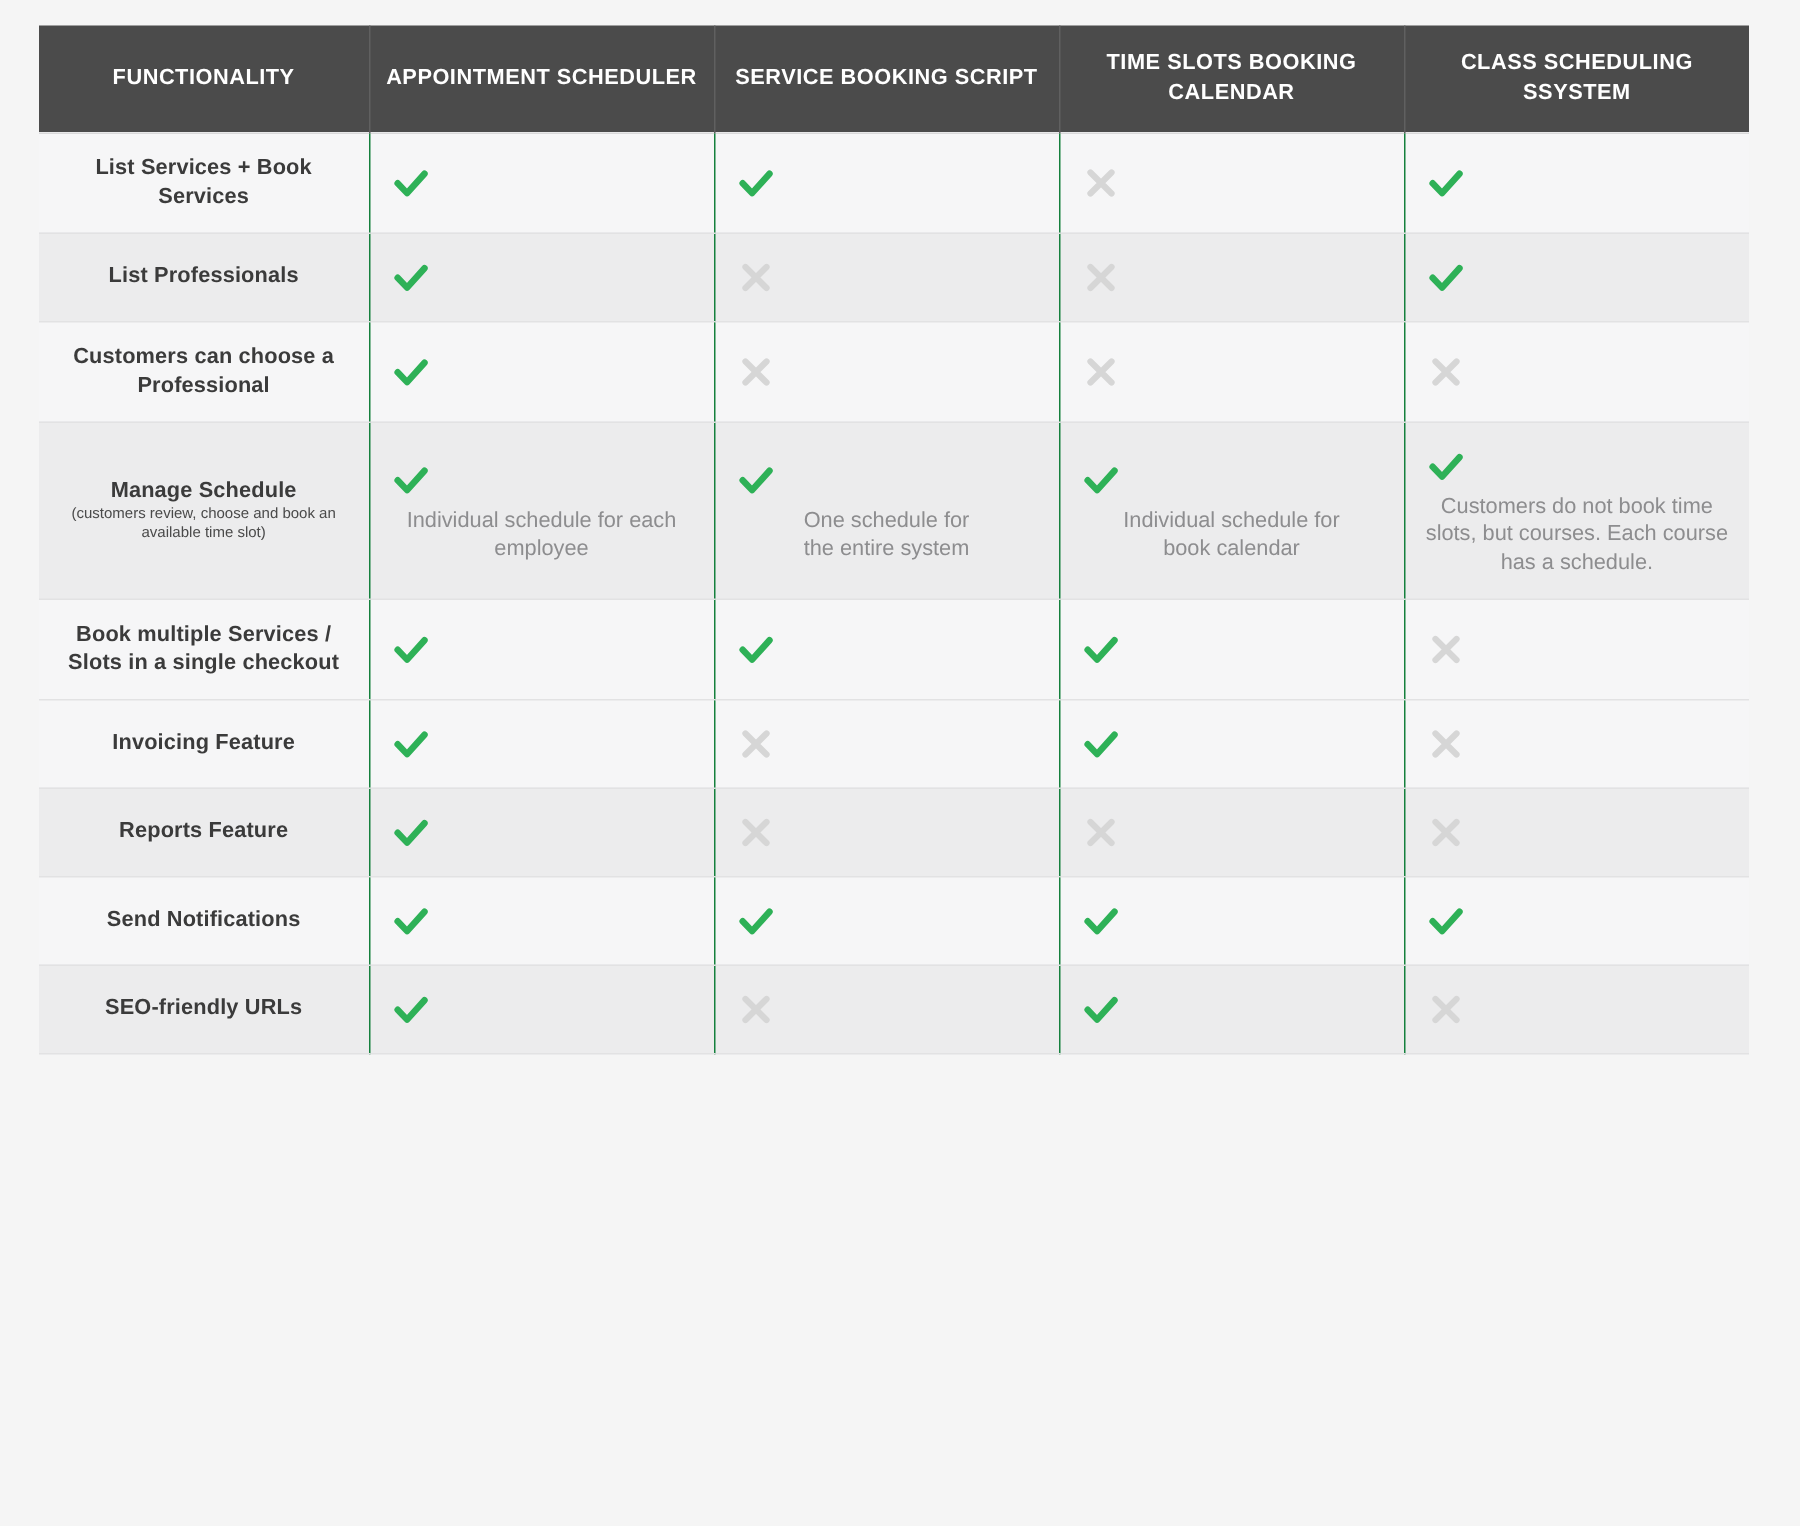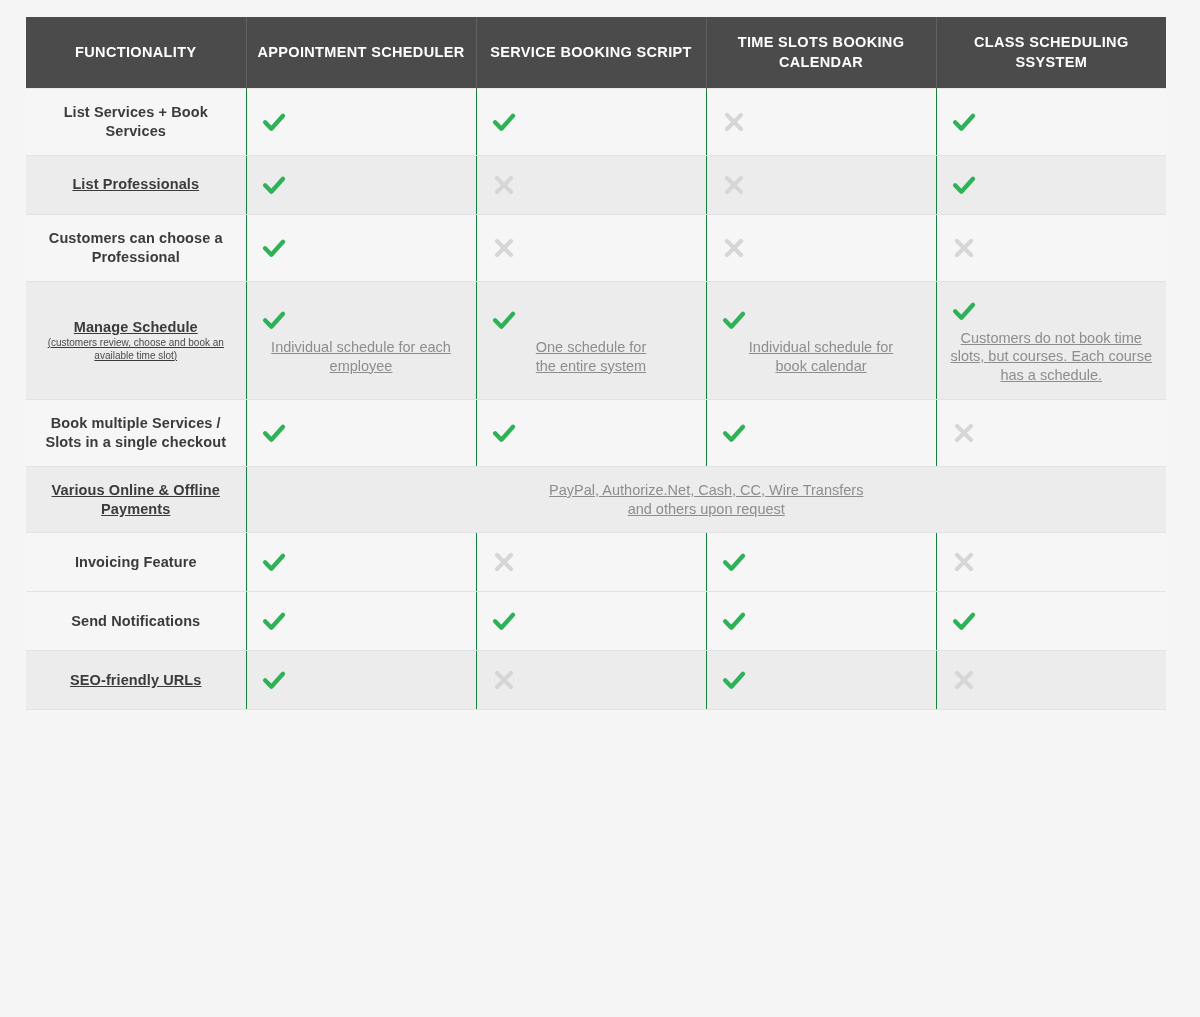--- a/index.html
+++ b/index.html
@@ -46,21 +46,21 @@
   }
   thead th:last-child {
     border-right: none;
     margin-top: 28px;
   }
   thead th.col-func { width: 220px; }
   thead th.col-data { width: 230px; }
 
   
   tbody tr.row-odd  td { background: #f6f6f7; }
-  tbody tr.row-even td { background: #ececed; text-decoration: underline; }
+  tbody tr.row-even td { background: #ececed; }
 
   tbody td {
     border-right: 1px solid #15803d;
     border-bottom: 1px solid #e2e2e3;
     vertical-align: middle;
     text-align: center;
     padding: 14px 12px;
     box-sizing: border-box;
   }
   tbody td:last-child { border-right: none; }
@@ -294,47 +294,71 @@
             </span>
           </td>
           <td class="value">
             <span class="icon icon-cross">
               <svg viewBox="0 0 32 32" width="30" height="30">
                 <path d="M8.5 8.5 L23.5 23.5 M23.5 8.5 L8.5 23.5"></path>
               </svg>
             </span>
           </td>
         </tr>
-        <tr class="row-even">
-          <td class="label"><span>Various Online &amp; Offline Payments</span></td>
-          <td class="value merged" colspan="4">
-            <span class="note standalone">PayPal, Authorize.Net, Cash, CC, Wire Transfers
-and others upon request</span>
-          </td>
-        </tr>
         <tr class="row-odd">
           <td class="label"><span>Invoicing Feature</span></td>
           <td class="value">
             <span class="icon icon-check">
               <svg viewBox="0 0 32 32" width="30" height="30">
                 <path d="M6.5 16.2 L13.2 23.2 L25.6 9.4"></path>
               </svg>
             </span>
           </td>
           <td class="value">
             <span class="icon icon-cross">
               <svg viewBox="0 0 32 32" width="30" height="30">
                 <path d="M8.5 8.5 L23.5 23.5 M23.5 8.5 L8.5 23.5"></path>
               </svg>
             </span>
           </td>
           <td class="value">
             <span class="icon icon-check">
               <svg viewBox="0 0 32 32" width="30" height="30">
                 <path d="M6.5 16.2 L13.2 23.2 L25.6 9.4"></path>
+              </svg>
+            </span>
+          </td>
+          <td class="value">
+            <span class="icon icon-cross">
+              <svg viewBox="0 0 32 32" width="30" height="30">
+                <path d="M8.5 8.5 L23.5 23.5 M23.5 8.5 L8.5 23.5"></path>
+              </svg>
+            </span>
+          </td>
+        </tr>
+        <tr class="row-even">
+          <td class="label"><span>Reports Feature</span></td>
+          <td class="value">
+            <span class="icon icon-check">
+              <svg viewBox="0 0 32 32" width="30" height="30">
+                <path d="M6.5 16.2 L13.2 23.2 L25.6 9.4"></path>
+              </svg>
+            </span>
+          </td>
+          <td class="value">
+            <span class="icon icon-cross">
+              <svg viewBox="0 0 32 32" width="30" height="30">
+                <path d="M8.5 8.5 L23.5 23.5 M23.5 8.5 L8.5 23.5"></path>
+              </svg>
+            </span>
+          </td>
+          <td class="value">
+            <span class="icon icon-cross">
+              <svg viewBox="0 0 32 32" width="30" height="30">
+                <path d="M8.5 8.5 L23.5 23.5 M23.5 8.5 L8.5 23.5"></path>
               </svg>
             </span>
           </td>
           <td class="value">
             <span class="icon icon-cross">
               <svg viewBox="0 0 32 32" width="30" height="30">
                 <path d="M8.5 8.5 L23.5 23.5 M23.5 8.5 L8.5 23.5"></path>
               </svg>
             </span>
           </td>

